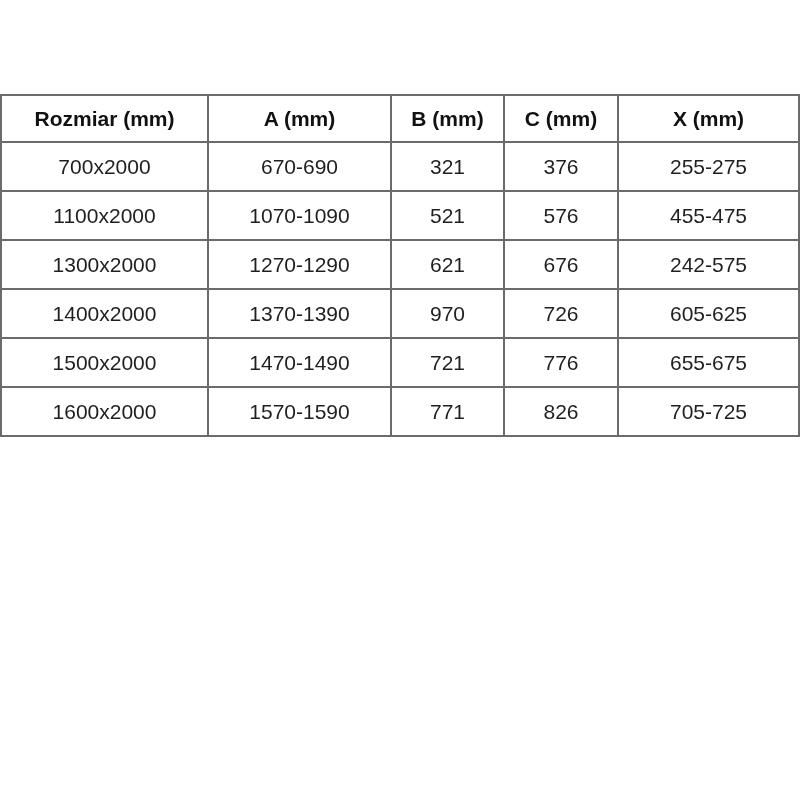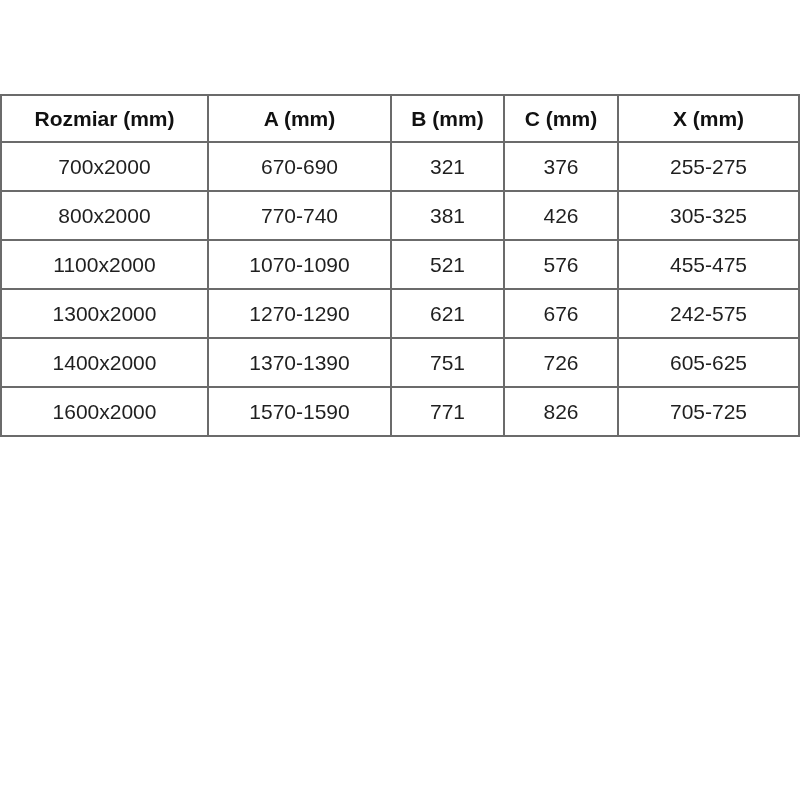--- a/index.html
+++ b/index.html
@@ -69,46 +69,46 @@
     </thead>
     <tbody>
         <tr>
           <td>700x2000</td>
           <td>670-690</td>
           <td>321</td>
           <td>376</td>
           <td>255-275</td>
         </tr>
         <tr>
-          <td>800x2000</td>
-          <td>770-740</td>
-          <td>381</td>
-          <td>426</td>
-          <td>305-325</td>
-        </tr>
-        <tr>
           <td>1100x2000</td>
           <td>1070-1090</td>
           <td>521</td>
           <td>576</td>
           <td>455-475</td>
         </tr>
         <tr>
           <td>1300x2000</td>
           <td>1270-1290</td>
           <td>621</td>
           <td>676</td>
           <td>242-575</td>
         </tr>
         <tr>
           <td>1400x2000</td>
           <td>1370-1390</td>
-          <td>751</td>
+          <td>970</td>
           <td>726</td>
           <td>605-625</td>
+        </tr>
+        <tr>
+          <td>1500x2000</td>
+          <td>1470-1490</td>
+          <td>721</td>
+          <td>776</td>
+          <td>655-675</td>
         </tr>
         <tr>
           <td>1600x2000</td>
           <td>1570-1590</td>
           <td>771</td>
           <td>826</td>
           <td>705-725</td>
         </tr>
       </tbody>
   </table>

